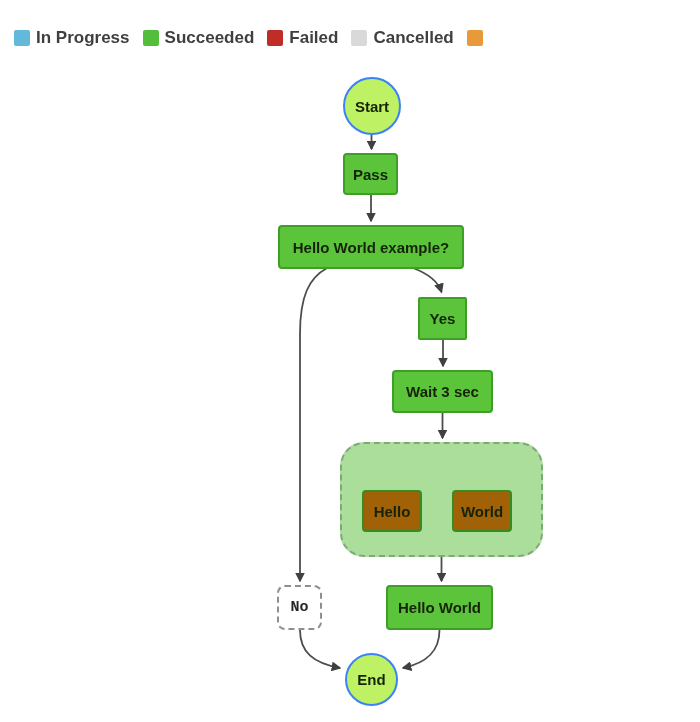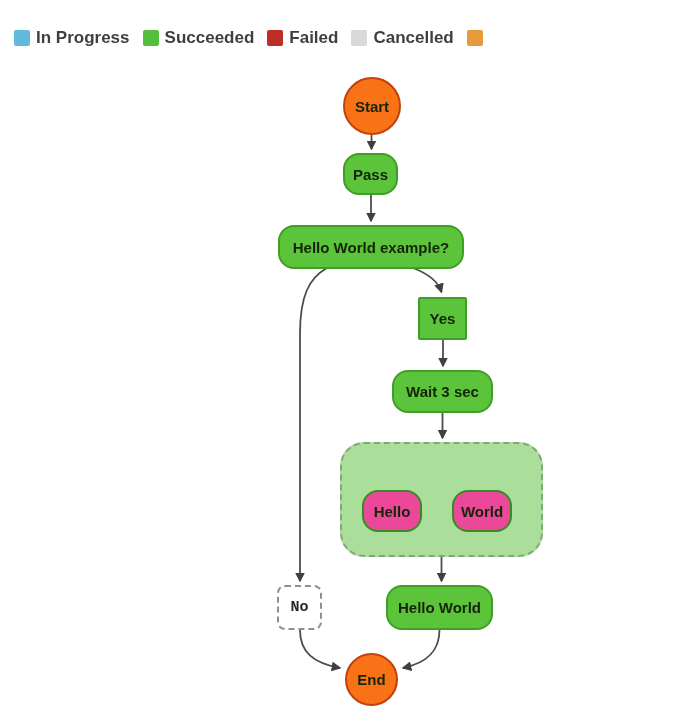--- a/index.html
+++ b/index.html
@@ -50,25 +50,25 @@
     justify-content: center;
     font-weight: 700;
     font-size: 15px;
     color: #152408;
     text-align: center;
     cursor: pointer;
   }
   .node-green {
     background: #5bc43b;
     border: 2px solid #3f9e26;
-    border-radius: 16px;
+    border-radius: 4px;
   }
   .node-terminal {
-    background: #f97316;
-    border: 2px solid #c2410c;
+    background: #bef264;
+    border: 2px solid #3b82f6;
     border-radius: 50%;
   }
   .node-skipped {
     background: #ffffff;
     border: 2px dashed #8f8f8f;
     border-radius: 8px;
     color: #262626;
     font-family: Liberation Mono, monospace;
   }
   .parallel-container {
@@ -76,21 +76,21 @@
     left: 340px;
     top: 442px;
     width: 203px;
     height: 115px;
     background: #abdd9b;
     border: 2px dashed #7fa87a;
     border-radius: 24px;
     cursor: pointer;
   }
   .node-inner {
-    background: #ec4899;
+    background: #a16207;
     border: 2px solid #358c21;
   }
   
   .n-start  { left: 343px; top: 77px;  width: 58px;  height: 58px; }
   .n-pass   { left: 343px; top: 153px; width: 55px;  height: 42px; }
   .n-choice { left: 278px; top: 225px; width: 186px; height: 44px; }
   .n-yes    { left: 418px; top: 297px; width: 49px;  height: 43px; border-radius: 2px; }
   .n-wait   { left: 392px; top: 370px; width: 101px; height: 43px; }
   .n-hello  { left: 362px; top: 490px; width: 60px;  height: 42px; }
   .n-world  { left: 452px; top: 490px; width: 60px;  height: 42px; }

